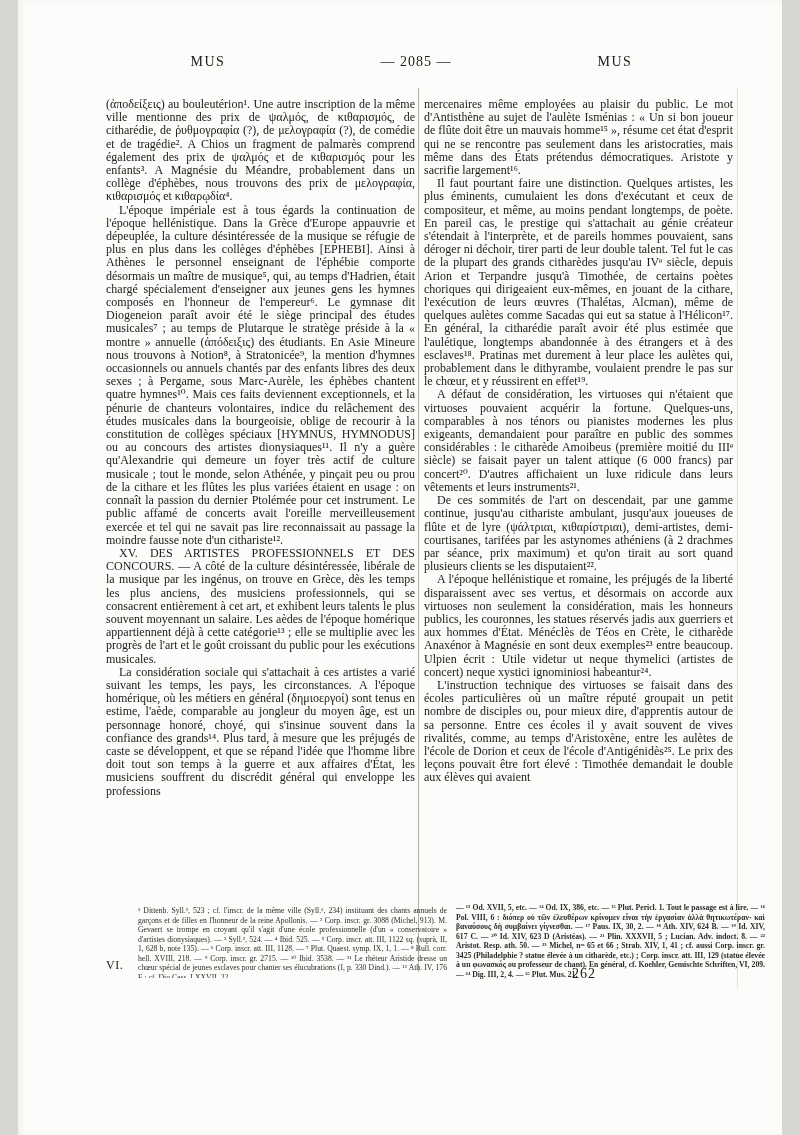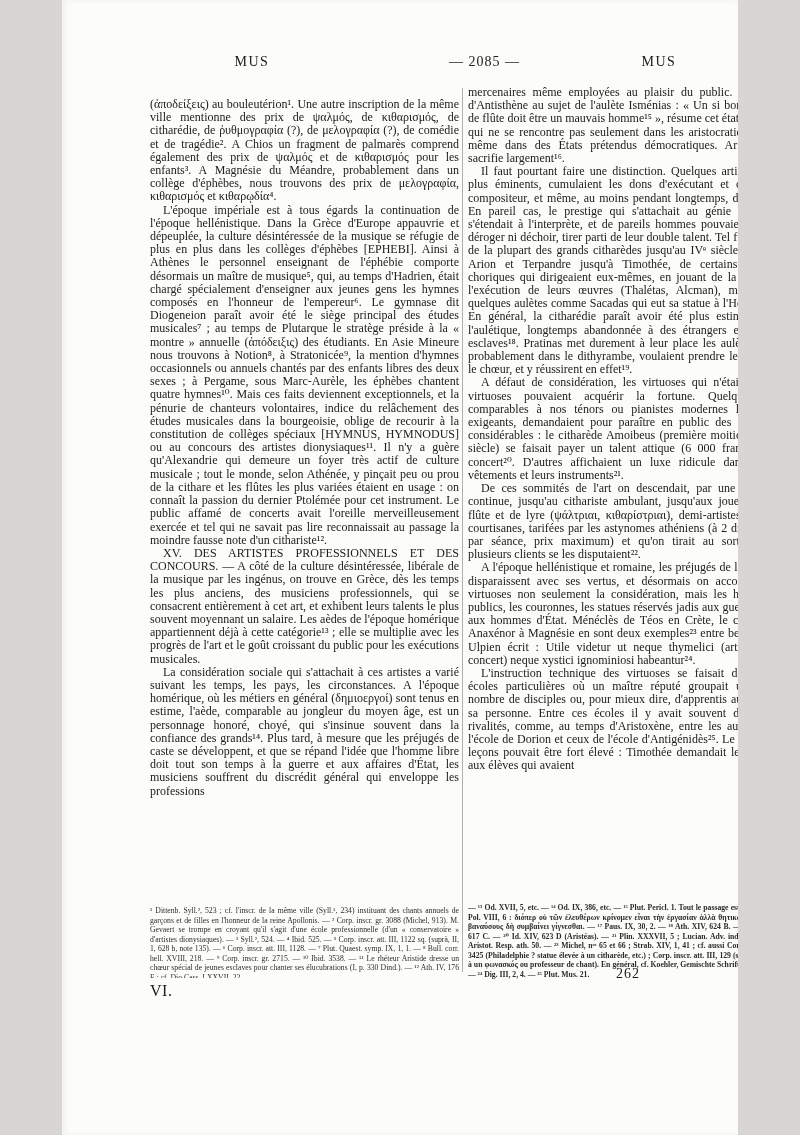--- a/index.html
+++ b/index.html
@@ -1,66 +1,67 @@
 <!DOCTYPE html>
 <html lang="fr"><head>
 <meta charset="utf-8">
 <style>
   html,body { margin:0; padding:0; background:#d8d6d2; }
   .page {
     position:relative;
-    width:676px; height:1135px;
+    width:764px; height:1135px;
     margin:0 auto;
     background:#fcfcfa;
     font-family:"Liberation Serif","DejaVu Serif",serif;
     color:#20201e;
     overflow:hidden;
     box-shadow:inset 3px 0 6px rgba(0,0,0,0.05);
   }
   .running-head {
     position:absolute; top:54px; left:0; width:800px; height:18px;
     font-size:14px; letter-spacing:1.5px; font-weight:normal;
   }
   .rh-left   { position:absolute; left:150px; width:80px; text-align:center; }
-  .rh-center { position:absolute; left:338px; width:120px; text-align:right; letter-spacing:1px; }
+  .rh-center { position:absolute; left:338px; width:120px; text-align:center; letter-spacing:1px; }
   .rh-right  { position:absolute; left:557px; width:80px; text-align:center; }
 
   .col {
     position:absolute; top:86px; width:309px; height:776px;
     overflow:hidden;
     text-align:justify;
     font-size:12px; line-height:13.2px;
     text-rendering:optimizeLegibility;
   }
   .col-left  { left:88px;margin-top:12px; }
-  .col-right { left:406px; }
+  .col-right { left:406px;margin-top:12px; }
   .col p { margin:0; padding:0; text-indent:13px; }
   .col p.first { text-indent:0; }
 
   .divider {
     position:absolute; left:400px; top:88px; width:1px; height:884px;
     background:#b3afa8;
   }
   .edge-line {
     position:absolute; left:719px; top:88px; width:1px; height:900px;
     background:rgba(60,55,50,0.14);
   }
 
   .footnotes {
     position:absolute; width:309px; overflow:hidden;
     text-align:justify;
     font-size:7.7px; line-height:9.5px;
     color:#2b2b29;
+    margin-left:32px;
   }
   .fn-left  { left:88px;  top:906px; height:72px; }
   .fn-right { left:406px; top:903px; height:80px;font-weight:bold; }
 
   .volume-marker {
-    position:absolute; left:88px; top:982px;
-    font-size:16px; letter-spacing:0.5px;text-align:right;
+    position:absolute; left:88px; top:958px;
+    font-size:12px; letter-spacing:0.5px;text-align:right;
   }
   .page-number {
     position:absolute; left:412px; top:966px; width:308px;
     text-align:center; font-size:14px; letter-spacing:1px;
   }
 </style>
 </head>
 <body>
 
 <div class="page">

